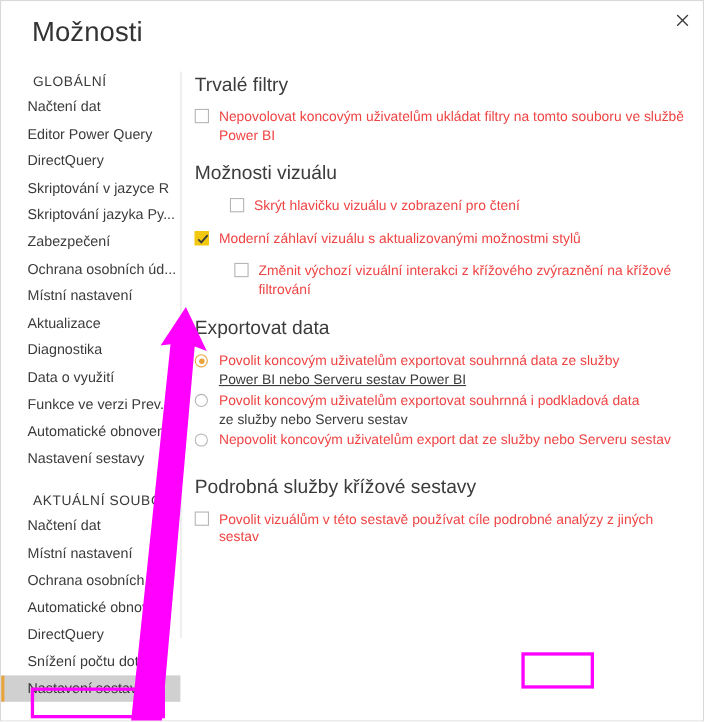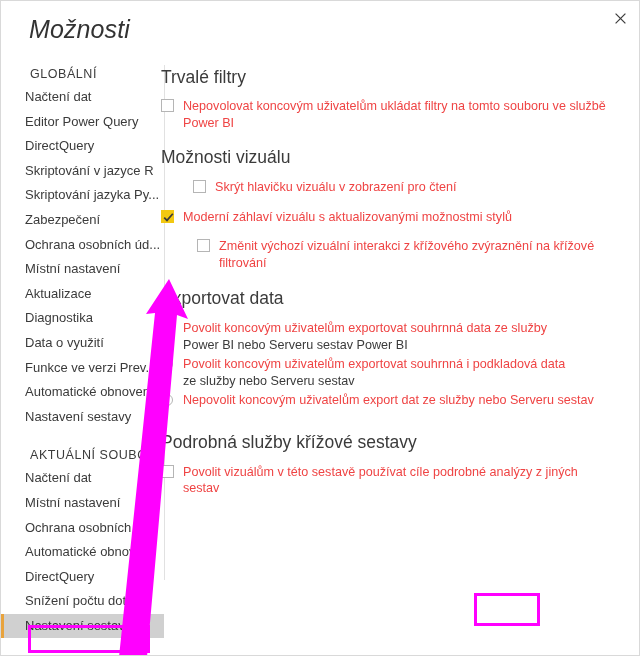--- a/index.html
+++ b/index.html
@@ -14,21 +14,21 @@
     position: relative;
     width: 640px; height: 656px;
     background: #ffffff;
     border: 1px solid #d9d9d9;
     overflow: hidden;
   }
 
   
   #titlebar {
     position: absolute;
-    left: 0; top: 0; width: 640px; height: 58px; font-style: italic;
+    left: 0; top: 0; width: 640px; height: 58px;
   }
   #dialog-title {
     position: absolute;
     left: 28px; top: 14px;
     font-size: 25px;
     font-weight: 400;
     color: #333333;
     letter-spacing: 0.1px;
     white-space: nowrap;
   }
@@ -94,21 +94,21 @@
   #divider {
     position: absolute;
     left: 163px; top: 64px;
     width: 1px; height: 515px;
     background: #e1e1e1;
   }
 
   
   #content {
     position: absolute;
-    left: 160px; top: 64px;
+    left: 176px; top: 64px;
     width: 452px;
   }
   .sec-title {
     font-size: 17.5px;
     font-weight: 400;
     color: #3b3b3b;
     margin: 0;
     padding: 0;
     white-space: nowrap;
   }
@@ -248,21 +248,21 @@
       <span class="cb"></span>
       <span>Změnit výchozí vizuální interakci z křížového zvýraznění na křížové filtrování</span>
     </div>
 
     <div class="sec-title" style="margin-top:17px;">Exportovat data</div>
 
     <div class="opt-row" style="margin-top:11px;">
       <span class="rb selected"></span>
       <span>Povolit koncovým uživatelům exportovat souhrnná data ze služby</span>
     </div>
-    <div class="opt-line2" style="font-size:12.6px;color:#3b3b3b;line-height:16.5px;">Power BI nebo Serveru sestav Power BI</div>
+    <div class="opt-line2" style="font-size:12.6px;color:#3b3b3b;line-height:16.5px;text-decoration:underline;">Power BI nebo Serveru sestav Power BI</div>
 
     <div class="opt-row" style="margin-top:3px;">
       <span class="rb"></span>
       <span>Povolit koncovým uživatelům exportovat souhrnná i podkladová data</span>
     </div>
     <div class="opt-line2" style="font-size:12.6px;color:#3b3b3b;line-height:16.5px;">ze služby nebo Serveru sestav</div>
 
     <div class="opt-row" style="margin-top:3px;">
       <span class="rb"></span>
       <span>Nepovolit koncovým uživatelům export dat ze služby nebo Serveru sestav</span>

